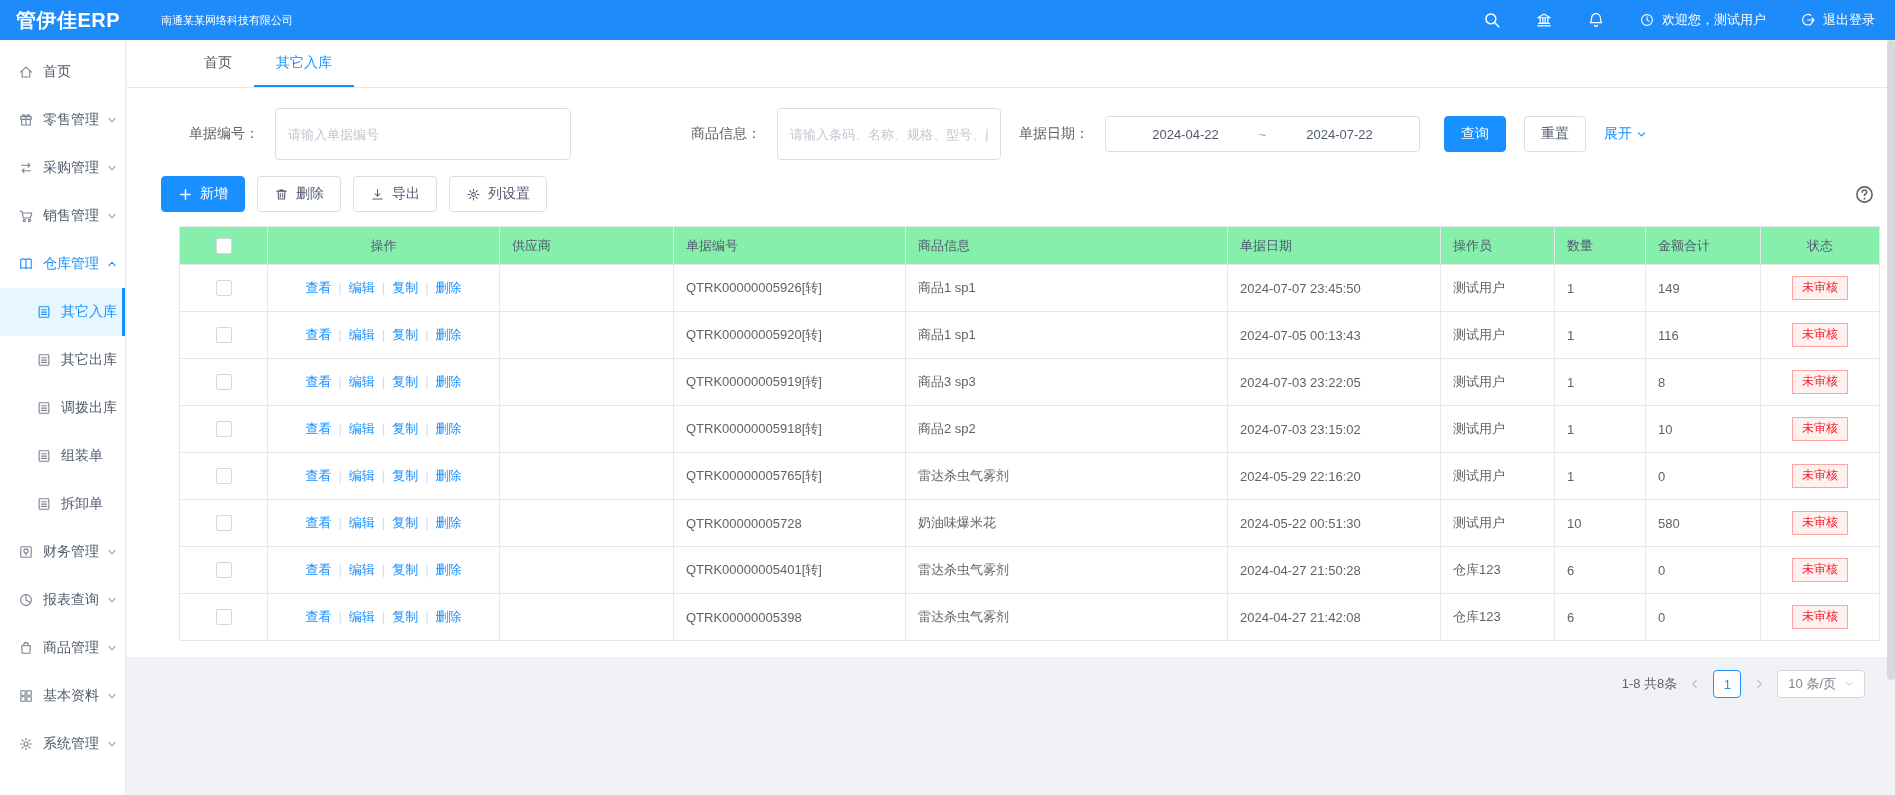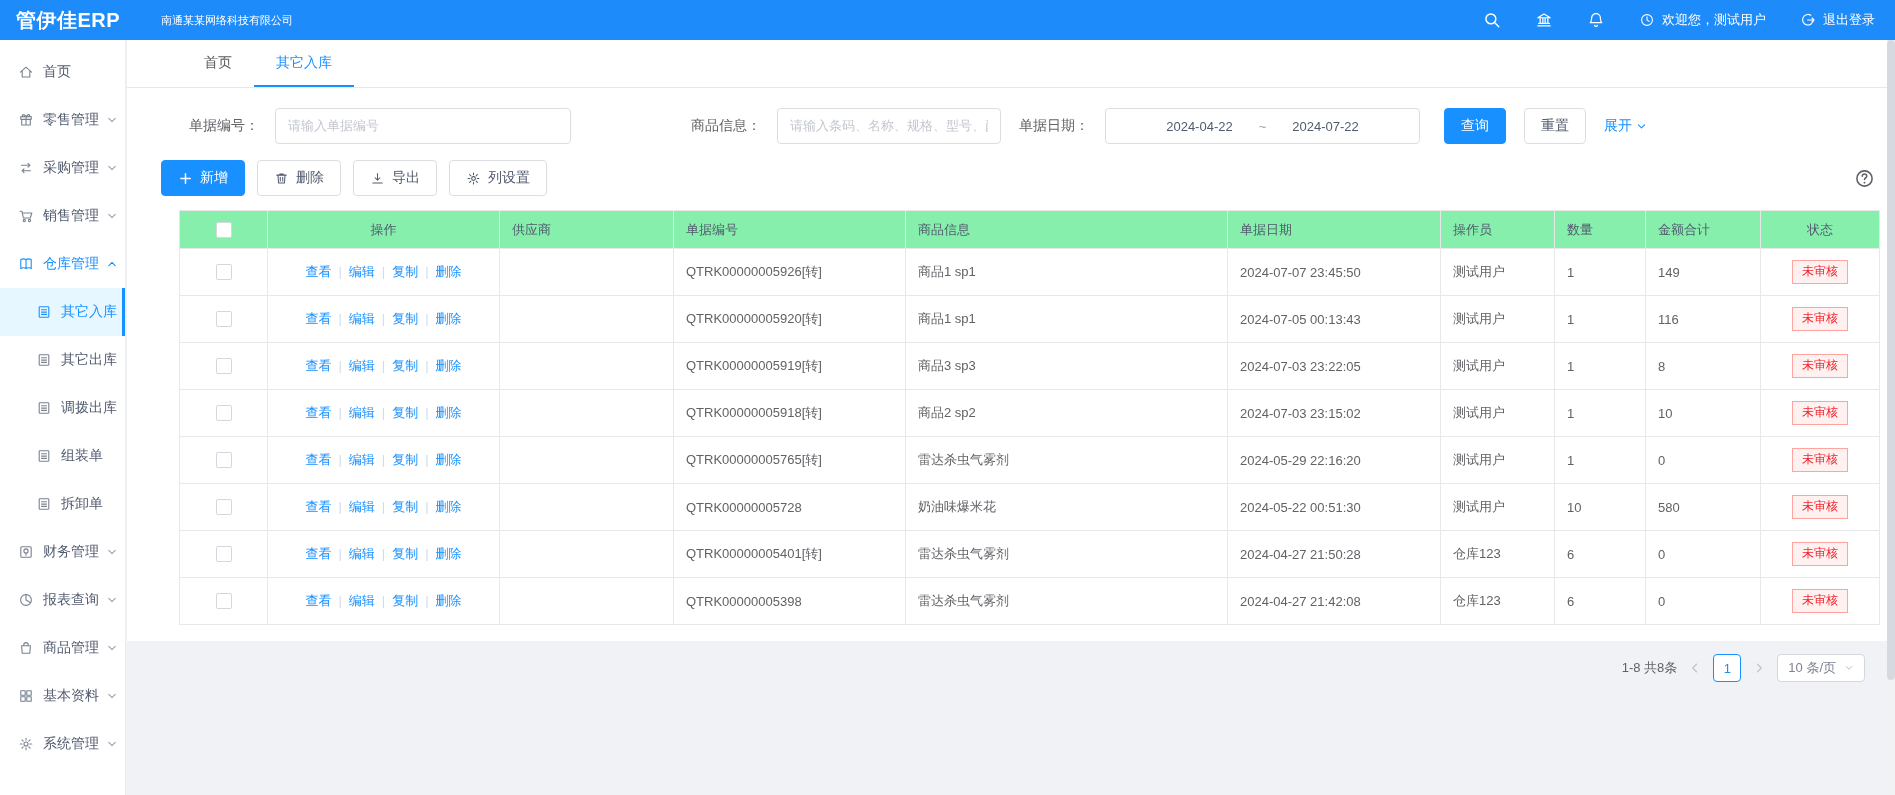--- a/index.html
+++ b/index.html
@@ -35,24 +35,24 @@
   
   .main{ position:absolute; left:127px; top:40px; right:0; bottom:0; background:#f0f2f5; }
   .tabbar{ height:48px; background:#fff; border-bottom:1px solid var(--border); display:flex; align-items:stretch; padding-left:55px;}
   .tab{ display:flex; align-items:center; padding:0 22px; font-size:14px; color:#595959; cursor:pointer; border-bottom:2px solid transparent;}
   .tab.active{ color:var(--accent); border-bottom-color:var(--accent); }
   .white-wrap{ background:#fff; padding:20px 18px 16px 34px; }
   
   .filter-row{ display:flex; align-items:center; padding-left:28px; font-size:14px; color:var(--text); white-space:nowrap;}
   .f-label{ margin-right:16px; }
   .f-label.m1{ margin-left:120px;} .f-label.m2{ margin-left:18px;}
-  .f-input{ height:36px; border:1px solid #dcdee2; border-radius:4px; padding:0 12px; font-size:13px; color:#515a6e; background:#fff; outline:none;font-family:Liberation Serif, serif;}
+  .f-input{ height:52px; border:1px solid #dcdee2; border-radius:4px; padding:0 12px; font-size:13px; color:#515a6e; background:#fff; outline:none;}
   .f-input::placeholder{ color:#c3c7cf; }
   .w-bill{ width:296px; } .w-prod{ width:224px; }
-  .date-range{ width:315px; height:36px; border:1px solid #dcdee2; border-radius:4px; display:flex; align-items:center; justify-content:center; gap:26px; font-size:13px; color:#515a6e; cursor:pointer;}
+  .date-range{ width:315px; height:36px; border:1px solid #dcdee2; border-radius:4px; display:flex; align-items:center; justify-content:center; gap:40px; font-size:13px; color:#515a6e; cursor:pointer;}
   .date-sep{ color:#9aa0ab; }
   .btn{ height:36px; border-radius:4px; font-size:14px; display:inline-flex; align-items:center; justify-content:center; cursor:pointer; border:1px solid #dcdee2; background:#fff; color:#515a6e; padding:0 16px; white-space:nowrap;}
   .btn-primary{ background:var(--accent); border-color:var(--accent); color:#fff; }
   .btn-search{ margin-left:24px; } .btn-reset{ margin-left:18px; }
   .expand-link{ margin-left:18px; color:var(--accent); font-size:14px; display:inline-flex; align-items:center; gap:4px; cursor:pointer;}
   .expand-link svg{ width:11px; height:11px; }
   
   .toolbar{ margin-top:16px; display:flex; align-items:center; gap:12px; }
   .btn-ic{ width:15px; height:15px; margin-right:7px; display:inline-flex; }
   .btn-ic svg{ width:15px; height:15px; }

